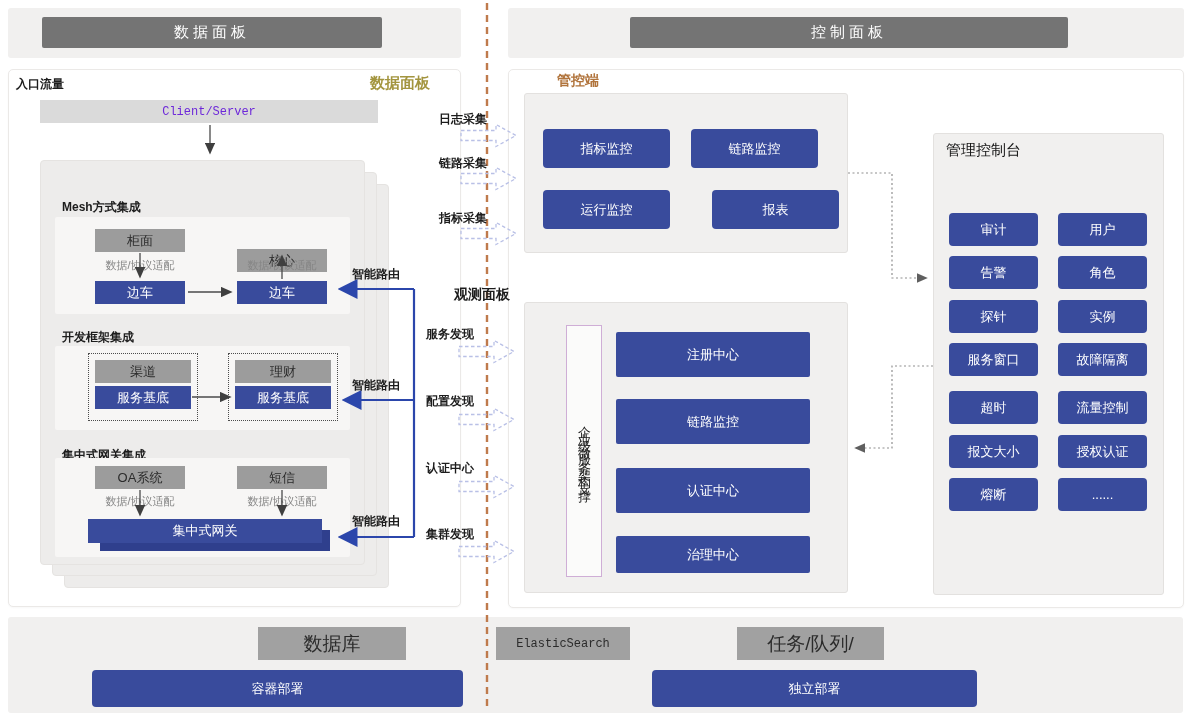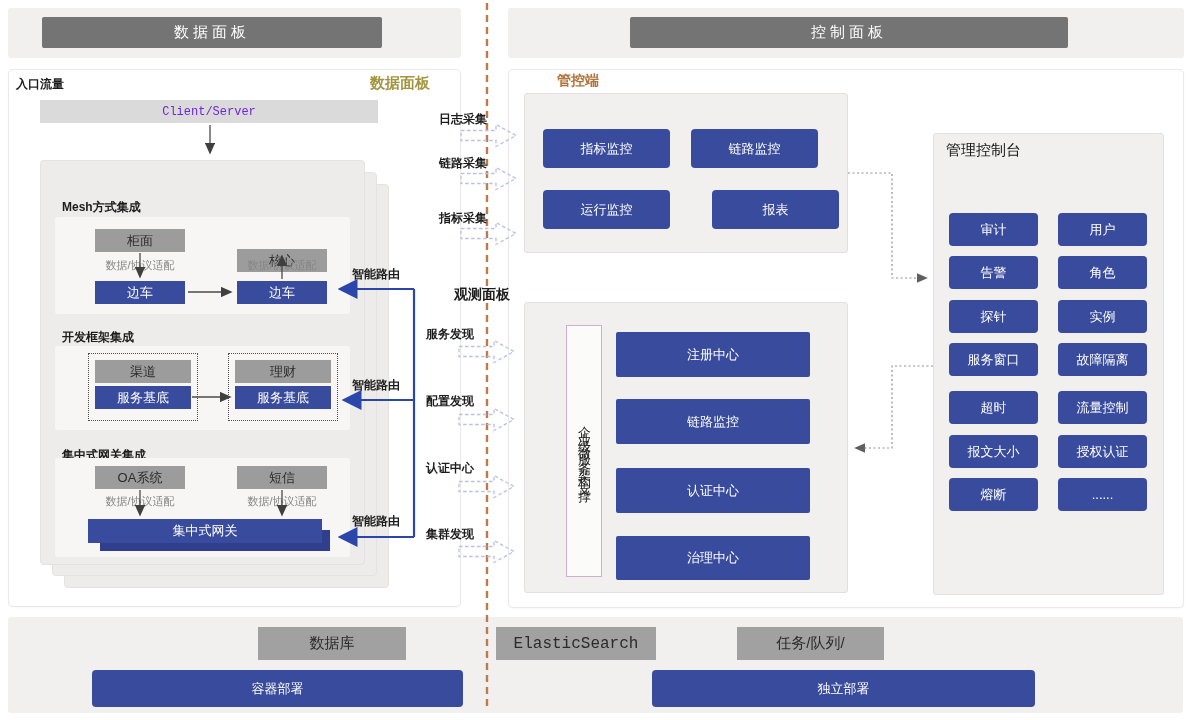--- a/index.html
+++ b/index.html
@@ -11,21 +11,21 @@
   .abs{position:absolute;box-sizing:border-box;}
   .strip{background:#f1f0ef;border-radius:3px;}
   .hdr-bar{background:#747474;color:#ffffff;font-size:15px;letter-spacing:4px;
     display:flex;align-items:center;justify-content:center;border-radius:2px;}
   .white-panel{background:#ffffff;border:1px solid #ebe9e7;border-radius:5px;
     box-shadow:0 1px 2px rgba(0,0,0,0.03);}
   .inner-panel{background:#edeceb;border:1px solid #e5e3e1;border-radius:4px;}
   .sub-panel{background:#f7f6f5;border-radius:2px;}
   .gray-box{background:#9c9c9c;color:#2b2b2b;font-size:13px;display:flex;
     align-items:center;justify-content:center;}
-  .gray-box2{background:#a1a1a1;color:#2b2b2b;font-size:15px;display:flex;
+  .gray-box2{background:#a1a1a1;color:#2b2b2b;font-size:19px;display:flex;
     align-items:center;justify-content:center;}
   .blue-box{background:#394b9c;color:#ffffff;font-size:13px;display:flex;
     align-items:center;justify-content:center;}
   .blue-btn{background:#394b9c;color:#ffffff;font-size:13px;display:flex;
     align-items:center;justify-content:center;border-radius:4px;}
   .lightbar{background:#dadada;color:#6d28d9;font-size:12px;display:flex;
     align-items:center;justify-content:center;
     font-family:"Liberation Mono","DejaVu Sans Mono",monospace;}
   .mono{font-family:"Liberation Mono","DejaVu Sans Mono",monospace;}
   .sec-label{font-size:12px;font-weight:bold;color:#1c1c1c;}
@@ -104,21 +104,21 @@
 <div class="abs blue-btn" style="left:543px;top:129px;width:127px;height:39px;">指标监控</div>
 <div class="abs blue-btn" style="left:691px;top:129px;width:127px;height:39px;">链路监控</div>
 <div class="abs blue-btn" style="left:543px;top:190px;width:127px;height:39px;">运行监控</div>
 <div class="abs blue-btn" style="left:691px;top:190px;width:127px;height:39px;margin-left:21px;">报表</div>
 
 <div class="abs strip" style="left:524px;top:302px;width:324px;height:291px;border:1px solid #e3e1df;"></div>
 <div class="abs vtext" style="left:566px;top:325px;width:36px;height:252px;">企业级微服务架构支撑</div>
 <div class="abs blue-btn" style="left:616px;top:332px;width:194px;height:45px;border-radius:2px;">注册中心</div>
 <div class="abs blue-btn" style="left:616px;top:399px;width:194px;height:45px;border-radius:2px;">链路监控</div>
 <div class="abs blue-btn" style="left:616px;top:468px;width:194px;height:45px;border-radius:2px;">认证中心</div>
-<div class="abs blue-btn" style="left:616px;top:536px;width:194px;height:44px;border-radius:2px;">治理中心</div>
+<div class="abs blue-btn" style="left:616px;top:536px;width:194px;height:37px;border-radius:2px;">治理中心</div>
 
 <div class="abs strip" style="left:933px;top:133px;width:231px;height:462px;border:1px solid #e3e1df;"></div>
 <div class="abs panel-title" style="left:946px;top:141px;">管理控制台</div>
 
 <div class="abs blue-btn" style="left:949px;top:213px;width:89px;height:33px;">审计</div>
 <div class="abs blue-btn" style="left:1058px;top:213px;width:89px;height:33px;">用户</div>
 <div class="abs blue-btn" style="left:949px;top:256px;width:89px;height:33px;">告警</div>
 <div class="abs blue-btn" style="left:1058px;top:256px;width:89px;height:33px;">角色</div>
 <div class="abs blue-btn" style="left:949px;top:300px;width:89px;height:33px;">探针</div>
 <div class="abs blue-btn" style="left:1058px;top:300px;width:89px;height:33px;">实例</div>
@@ -126,24 +126,24 @@
 <div class="abs blue-btn" style="left:1058px;top:343px;width:89px;height:33px;">故障隔离</div>
 <div class="abs blue-btn" style="left:949px;top:391px;width:89px;height:33px;">超时</div>
 <div class="abs blue-btn" style="left:1058px;top:391px;width:89px;height:33px;">流量控制</div>
 <div class="abs blue-btn" style="left:949px;top:435px;width:89px;height:33px;">报文大小</div>
 <div class="abs blue-btn" style="left:1058px;top:435px;width:89px;height:33px;">授权认证</div>
 <div class="abs blue-btn" style="left:949px;top:478px;width:89px;height:33px;">熔断</div>
 <div class="abs blue-btn" style="left:1058px;top:478px;width:89px;height:33px;">......</div>
 
 <div class="abs strip" style="left:8px;top:617px;width:1175px;height:96px;"></div>
 <div class="abs gray-box2" style="left:258px;top:627px;width:148px;height:33px;">数据库</div>
-<div class="abs gray-box2 mono" style="left:496px;top:627px;width:160px;height:33px;font-size:16px;">ElasticSearch</div>
+<div class="abs gray-box2 mono" style="left:496px;top:627px;width:134px;height:33px;font-size:12px;">ElasticSearch</div>
 <div class="abs gray-box2" style="left:737px;top:627px;width:147px;height:33px;">任务/队列/</div>
 <div class="abs blue-btn" style="left:92px;top:670px;width:371px;height:37px;">容器部署</div>
-<div class="abs blue-btn" style="left:652px;top:670px;width:383px;height:37px;">独立部署</div>
+<div class="abs blue-btn" style="left:652px;top:670px;width:325px;height:37px;">独立部署</div>
 
 <svg class="overlay" width="1189" height="720" viewBox="0 0 1189 720">
   <defs>
     <marker id="mDark" markerWidth="9" markerHeight="8" refX="7" refY="4" orient="auto">
       <path d="M0,0 L9,4 L0,8 z" fill="#3f3f3f"></path>
     </marker>
     <marker id="mBlue" markerWidth="9" markerHeight="9" refX="7.5" refY="4.5" orient="auto">
       <path d="M0,0 L9,4.5 L0,9 z" fill="#2b46ab"></path>
     </marker>
     <marker id="mGray" markerWidth="9" markerHeight="8" refX="7.5" refY="4" orient="auto">

